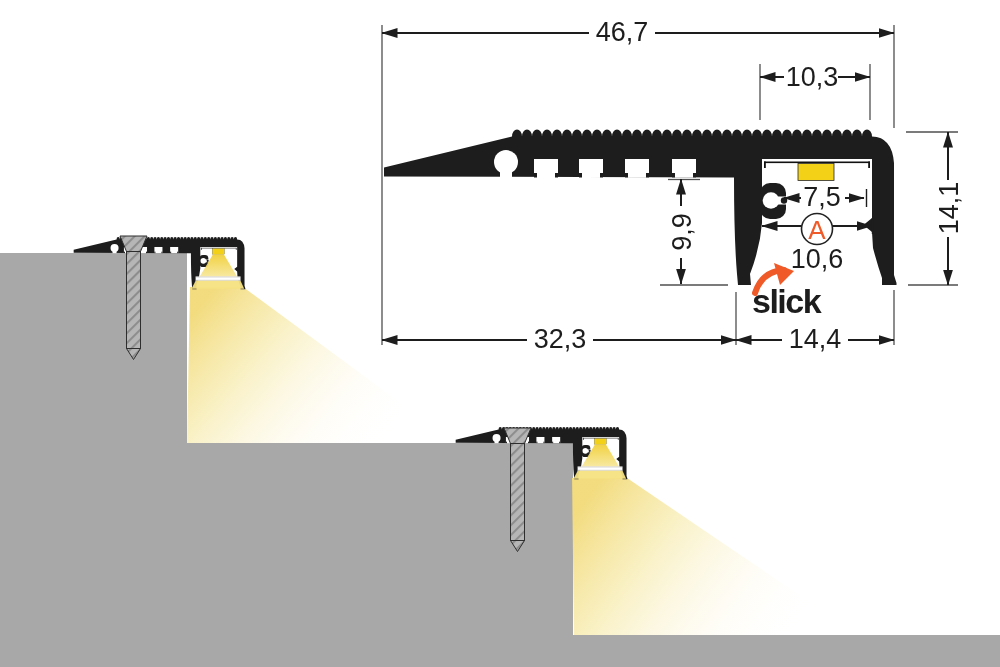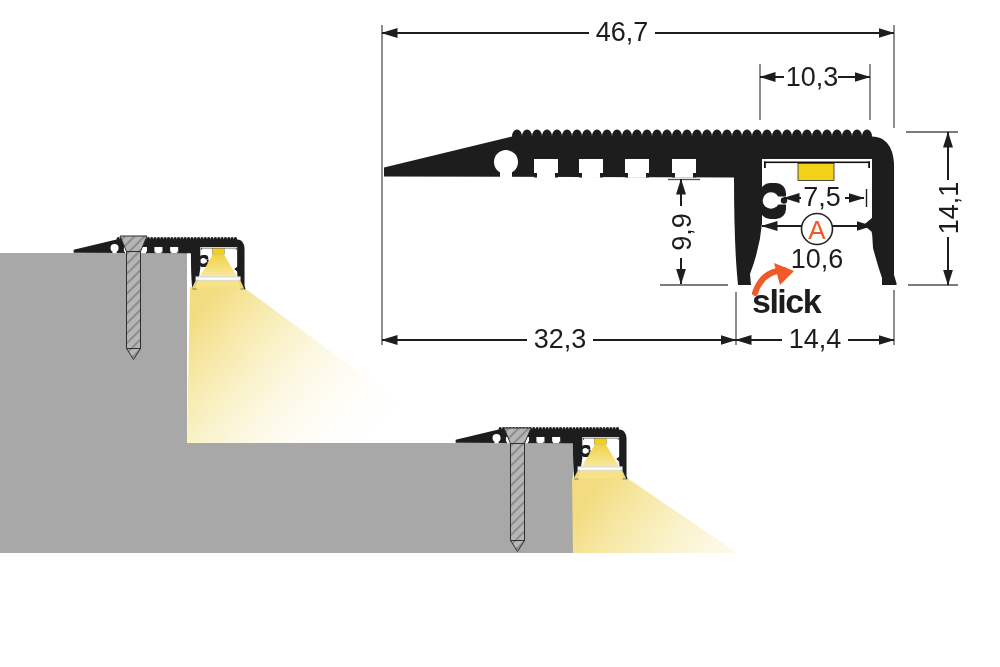--- a/index.html
+++ b/index.html
@@ -1,17 +1,17 @@
 <!DOCTYPE html>
 <html><head>
 <meta charset="utf-8">
 <style>
   html,body{margin:0;padding:0;background:#ffffff;}
   body{font-family:"Liberation Sans", sans-serif;}
-  .stage{width:1000px;height:553px;position:relative;background:#fff;overflow:hidden;}
+  .stage{width:1000px;height:667px;position:relative;background:#fff;overflow:hidden;}
   svg{display:block;}
   text{font-family:"Liberation Sans", sans-serif;}
   .dimtext{font-size:27px;fill:#1d1d1d;}
   .dimline{stroke:#1d1d1d;stroke-width:2;fill:none;}
   .extline{stroke:#4f4f4f;stroke-width:1.3;fill:none;}
   .tick{stroke:#1d1d1d;stroke-width:1.4;}
   .labelbg{fill:#ffffff;}
   .brandtext{font-size:34px;font-weight:bold;letter-spacing:-1.5px;fill:#1d1d1d;}
   .atext{font-size:26px;font-weight:500;}
 </style>

